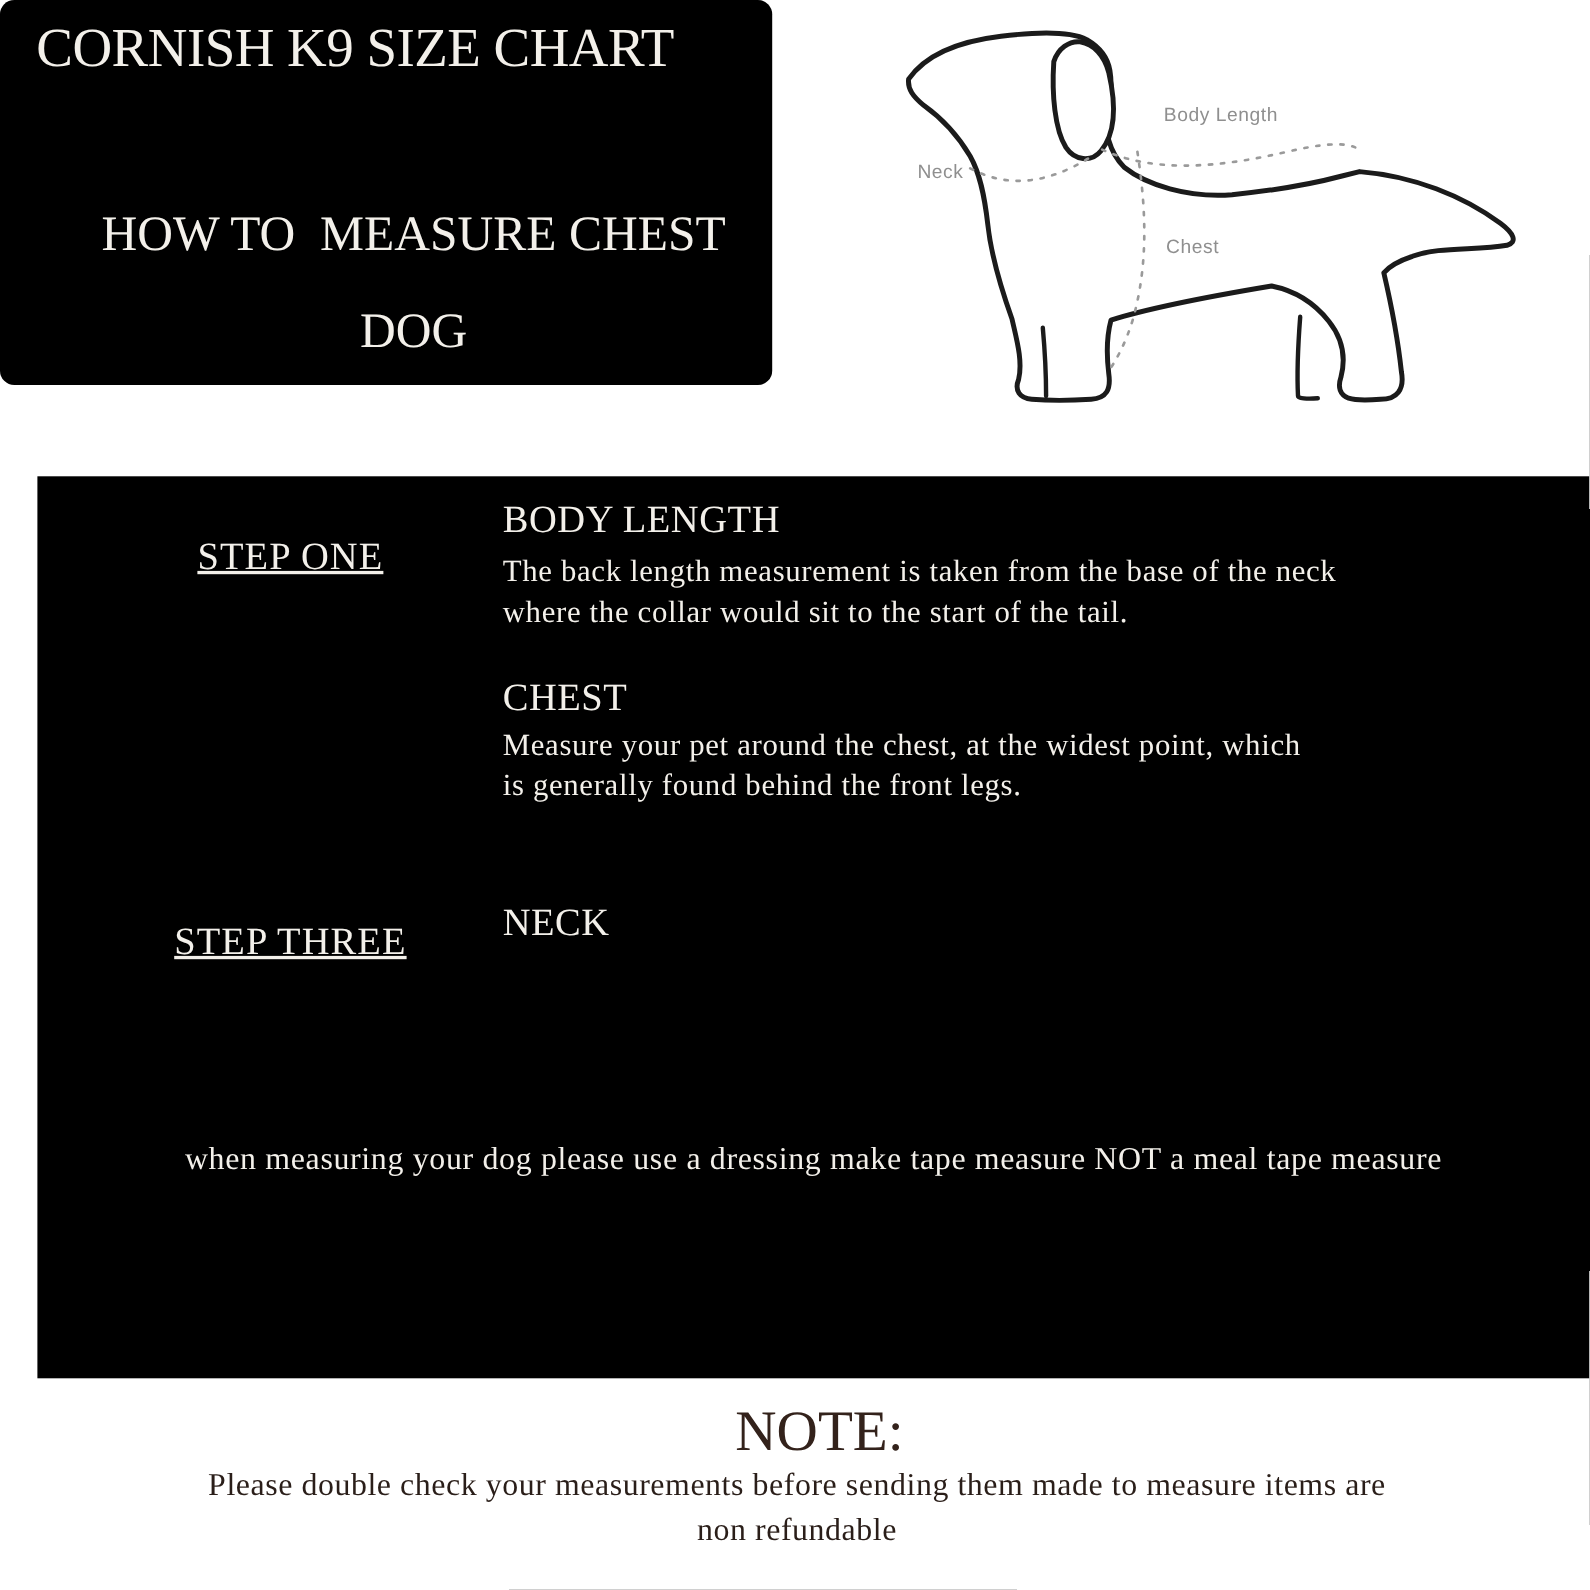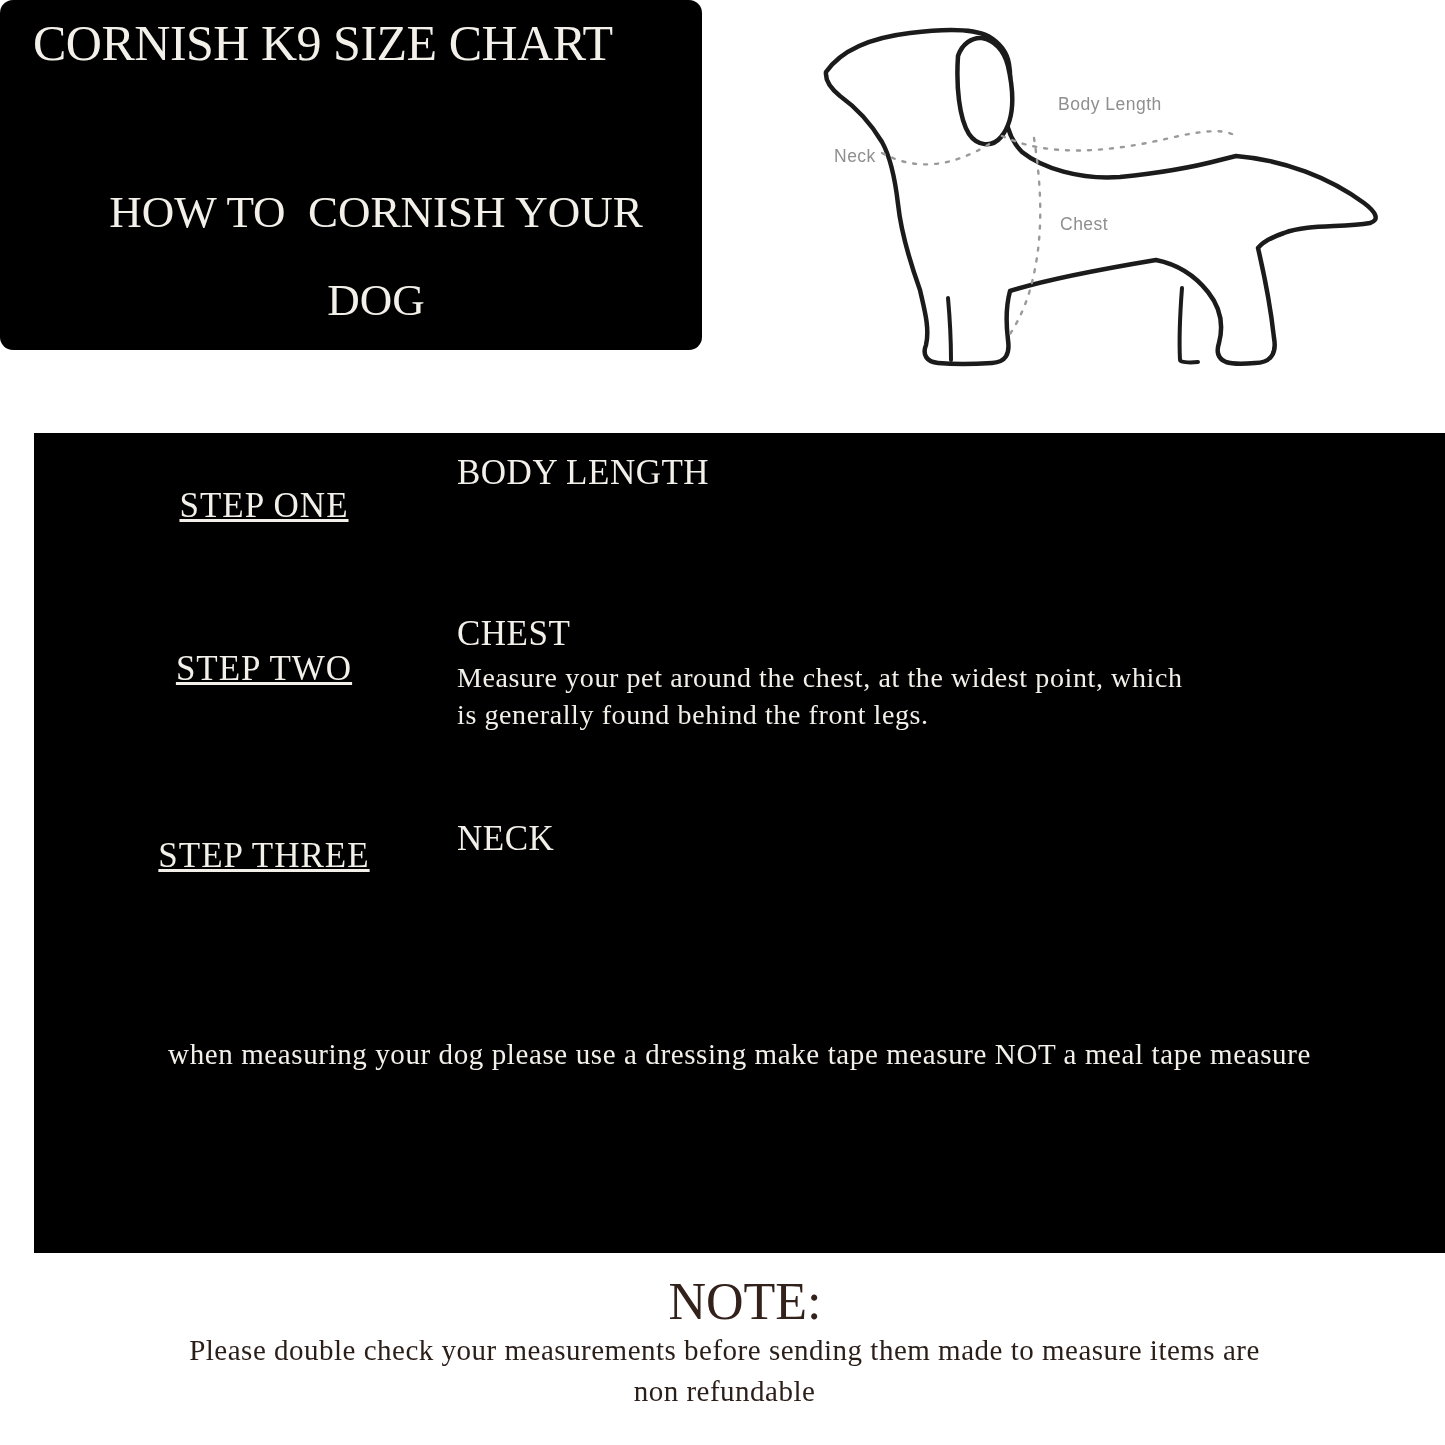--- a/index.html
+++ b/index.html
@@ -77,21 +77,21 @@
     color:#2a1e19;letter-spacing:0.5px;white-space:pre-line;
   }
 </style>
 </head>
 <body>
 
 <div id="canvas">
 
   <div class="header-box">
     <div class="header-title">CORNISH K9 SIZE CHART</div>
-    <div class="header-subtitle">HOW TO  CORNISH YOUR
+    <div class="header-subtitle">HOW TO  MEASURE CHEST
 DOG</div>
   </div>
 
   <div class="dog-figure">
     <svg width="660" height="380" viewBox="0 0 660 380" xmlns="http://www.w3.org/2000/svg">
 
       <path d="M 46 62
            C 60 42 88 28 130 23
            C 162 19 192 18 208 26
            C 220 33 227 42 229 54
@@ -138,22 +138,23 @@
       <text class="diagram-label" x="278" y="100">Body Length</text>
       <text class="diagram-label" x="54" y="152">Neck</text>
       <text class="diagram-label" x="280" y="220">Chest</text>
     </svg>
   </div>
 
   <div class="main-box">
 
     <div class="step-label one">STEP ONE</div>
     <div class="row-heading one">BODY LENGTH</div>
+    <div class="row-desc one">The back length measurement is taken from the base of the neck
+where the collar would sit to the start of the tail.</div>
 
-    <div class="step-label two">STEP TWO</div>
     <div class="row-heading two">CHEST</div>
     <div class="row-desc two">Measure your pet around the chest, at the widest point, which
 is generally found behind the front legs.</div>
 
     <div class="step-label three">STEP THREE</div>
     <div class="row-heading three">NECK</div>
 
     <div class="footnote">when measuring your dog please use a dressing make tape measure NOT a meal tape measure</div>
   </div>
 

